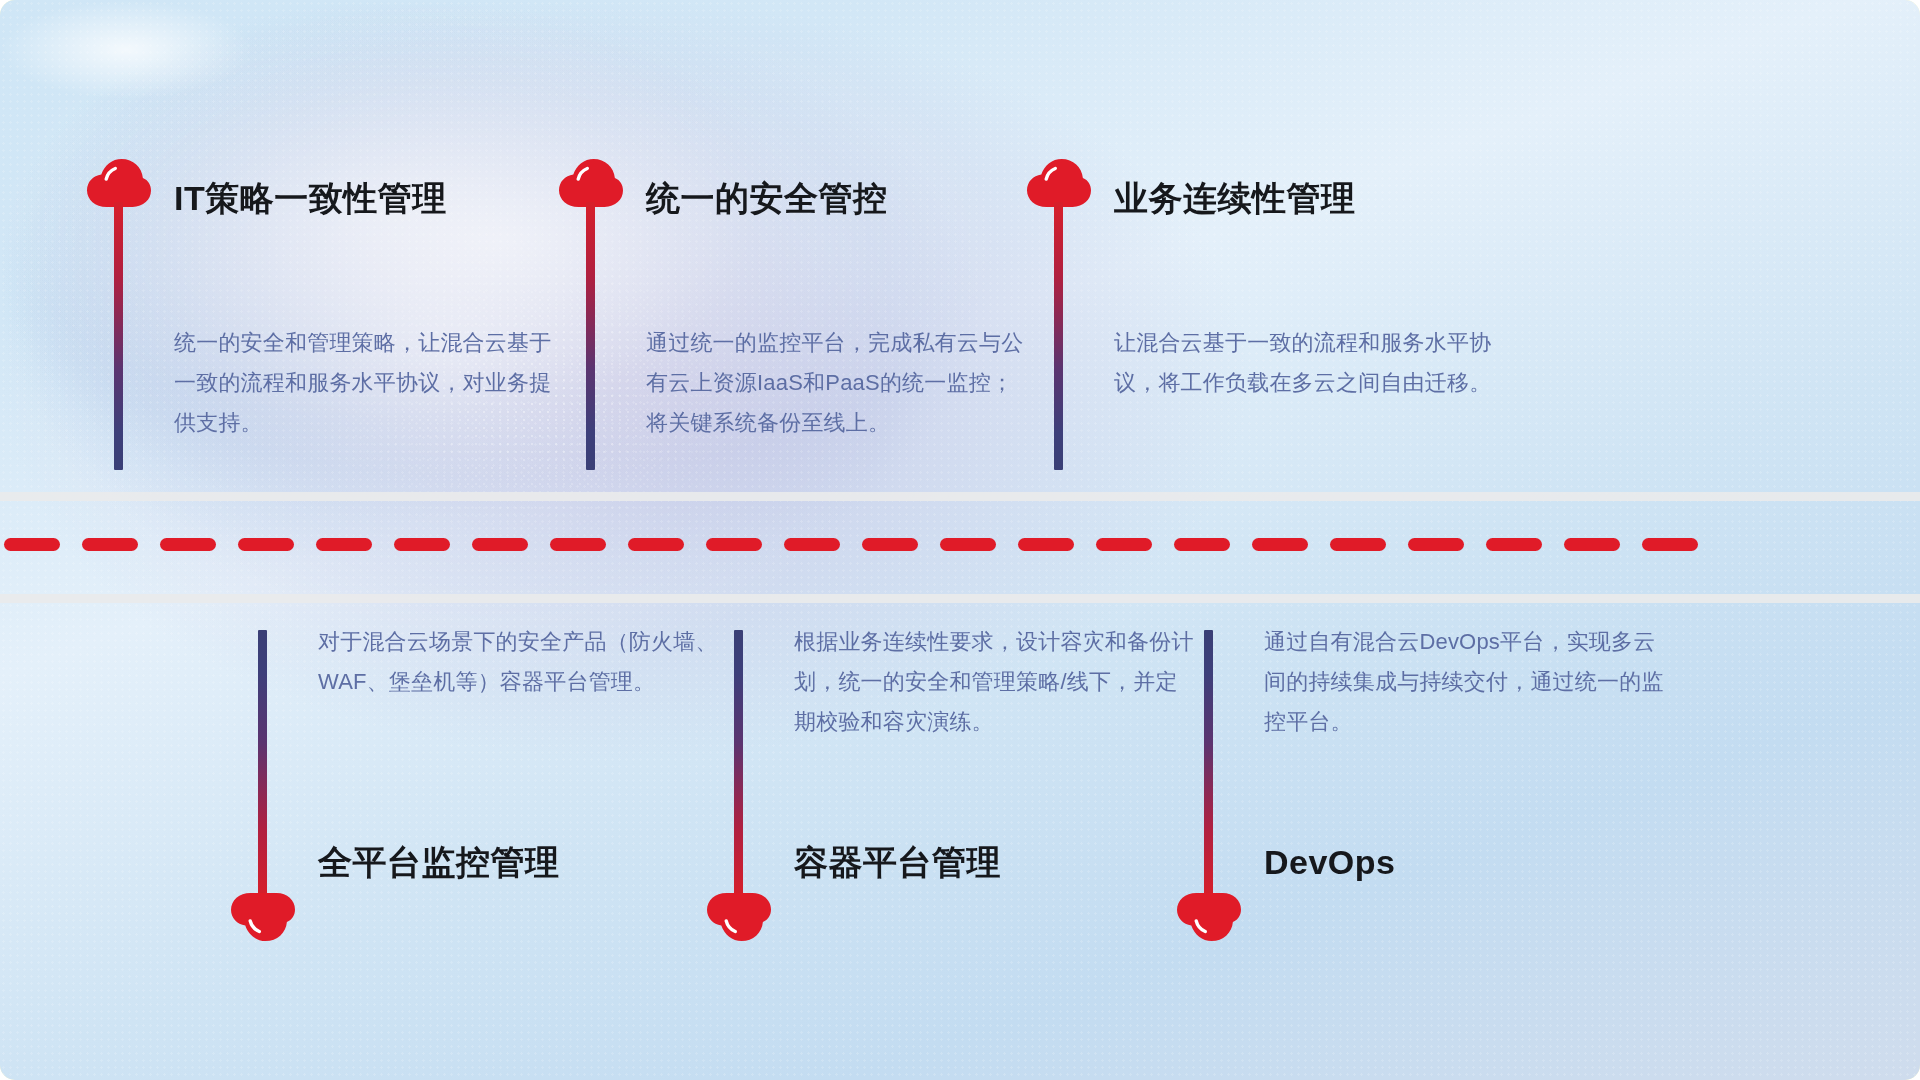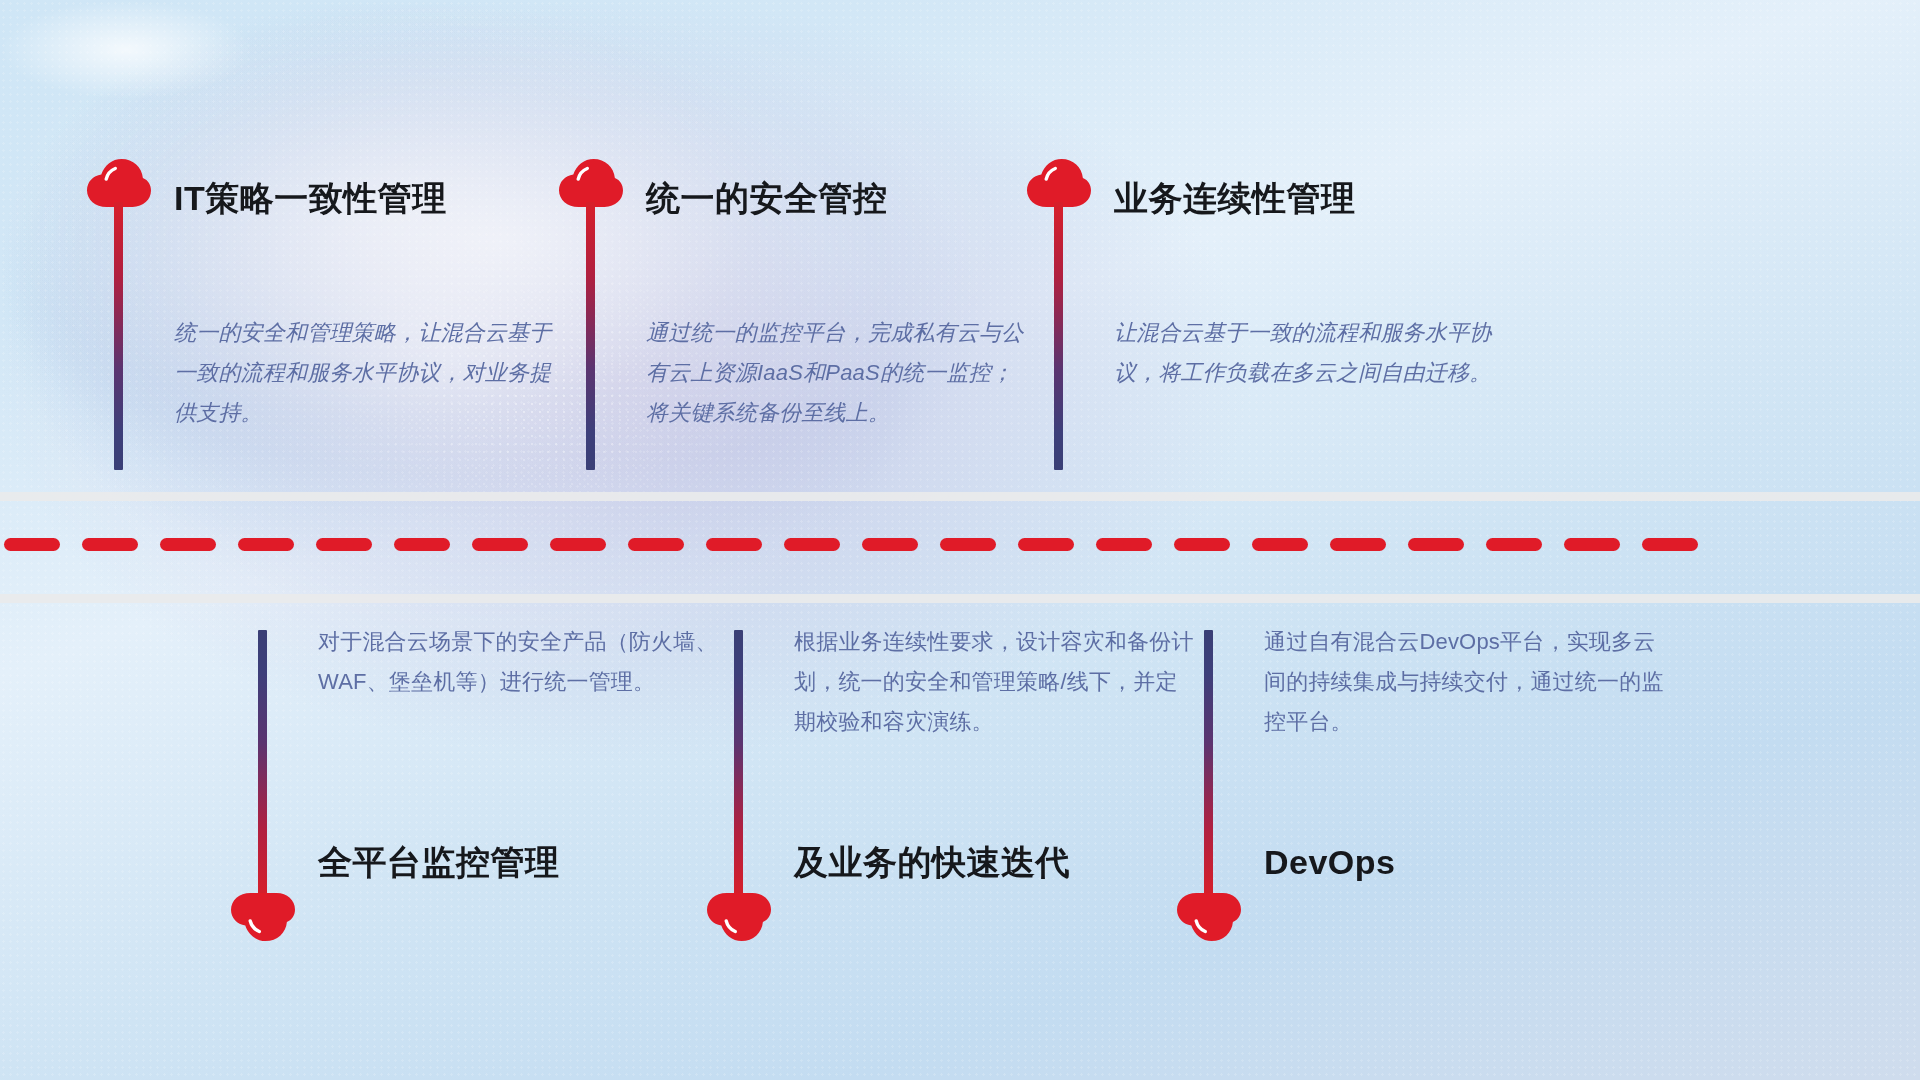--- a/index.html
+++ b/index.html
@@ -11,20 +11,21 @@
     overflow: hidden;
     font-family: "Liberation Sans", "DejaVu Sans", sans-serif;
   }
 
   #stage {
     position: relative;
     width: 1920px;
     height: 1080px;
     overflow: hidden;
     background: #fef9c3;
+    border-radius: 15px;
   }
 
   
   .bg-layer { position: absolute; inset: 0; pointer-events: none; }
 
   .bg-base {
     background:
       linear-gradient(160deg,
         #cfe6f6 0%,
         #d2e7f6 18%,
@@ -143,22 +144,21 @@
   }
   .col-top .heading {
     position: absolute;
     left: 88px;
     top: 20px;
     white-space: nowrap;
   }
   .col-top .body {
     position: absolute;
     left: 88px;
-    top: 155px;
-    font-style: italic;
+    top: 165px;
   }
 
   
   .col-bot { top: 630px; }
   .col-bot .stem-wrap {
     position: absolute;
     left: 0; top: 0;
     width: 82px;
     height: 330px;
   }
@@ -292,36 +292,36 @@
   <div class="col col-bot" style="left:230px;">
     <div class="stem-wrap">
       <span class="stem"></span>
       <span class="cloud">
         <svg viewBox="0 0 66 50" xmlns="http://www.w3.org/2000/svg">
           <path d="M20.5 49C9.2 49 1 41.6 1 32.2c0-8.3 6.1-14.6 14.3-15.7C18.4 7.2 26.3 1 35.6 1c11.5 0 20.4 8.2 21.3 19.1C62.2 22.3 65 27.1 65 32.6 65 41.7 57.2 49 46.6 49Z" fill="#e01b28"></path>
           <path d="M20.2 21.1c1.2-4.9 4.6-8.8 9.1-10.6" stroke="#ffffff" stroke-width="3.4" stroke-linecap="round" fill="none"></path>
         </svg>
       </span>
     </div>
-    <div class="body body-wide">对于混合云场景下的安全产品（防火墙、WAF、堡垒机等）进行统一管理。</div>
+    <div class="body body-wide">对于混合云场景下的安全产品（防火墙、WAF、堡垒机等）容器平台管理。</div>
     <div class="heading">全平台监控管理</div>
   </div>
 
   <div class="col col-bot" style="left:706px;">
     <div class="stem-wrap">
       <span class="stem"></span>
       <span class="cloud">
         <svg viewBox="0 0 66 50" xmlns="http://www.w3.org/2000/svg">
           <path d="M20.5 49C9.2 49 1 41.6 1 32.2c0-8.3 6.1-14.6 14.3-15.7C18.4 7.2 26.3 1 35.6 1c11.5 0 20.4 8.2 21.3 19.1C62.2 22.3 65 27.1 65 32.6 65 41.7 57.2 49 46.6 49Z" fill="#e01b28"></path>
           <path d="M20.2 21.1c1.2-4.9 4.6-8.8 9.1-10.6" stroke="#ffffff" stroke-width="3.4" stroke-linecap="round" fill="none"></path>
         </svg>
       </span>
     </div>
     <div class="body body-wide">根据业务连续性要求，设计容灾和备份计划，统一的安全和管理策略/线下，并定期校验和容灾演练。</div>
-    <div class="heading">及业务的快速迭代</div>
+    <div class="heading">容器平台管理</div>
   </div>
 
   <div class="col col-bot" style="left:1176px;">
     <div class="stem-wrap">
       <span class="stem"></span>
       <span class="cloud">
         <svg viewBox="0 0 66 50" xmlns="http://www.w3.org/2000/svg">
           <path d="M20.5 49C9.2 49 1 41.6 1 32.2c0-8.3 6.1-14.6 14.3-15.7C18.4 7.2 26.3 1 35.6 1c11.5 0 20.4 8.2 21.3 19.1C62.2 22.3 65 27.1 65 32.6 65 41.7 57.2 49 46.6 49Z" fill="#e01b28"></path>
           <path d="M20.2 21.1c1.2-4.9 4.6-8.8 9.1-10.6" stroke="#ffffff" stroke-width="3.4" stroke-linecap="round" fill="none"></path>
         </svg>

